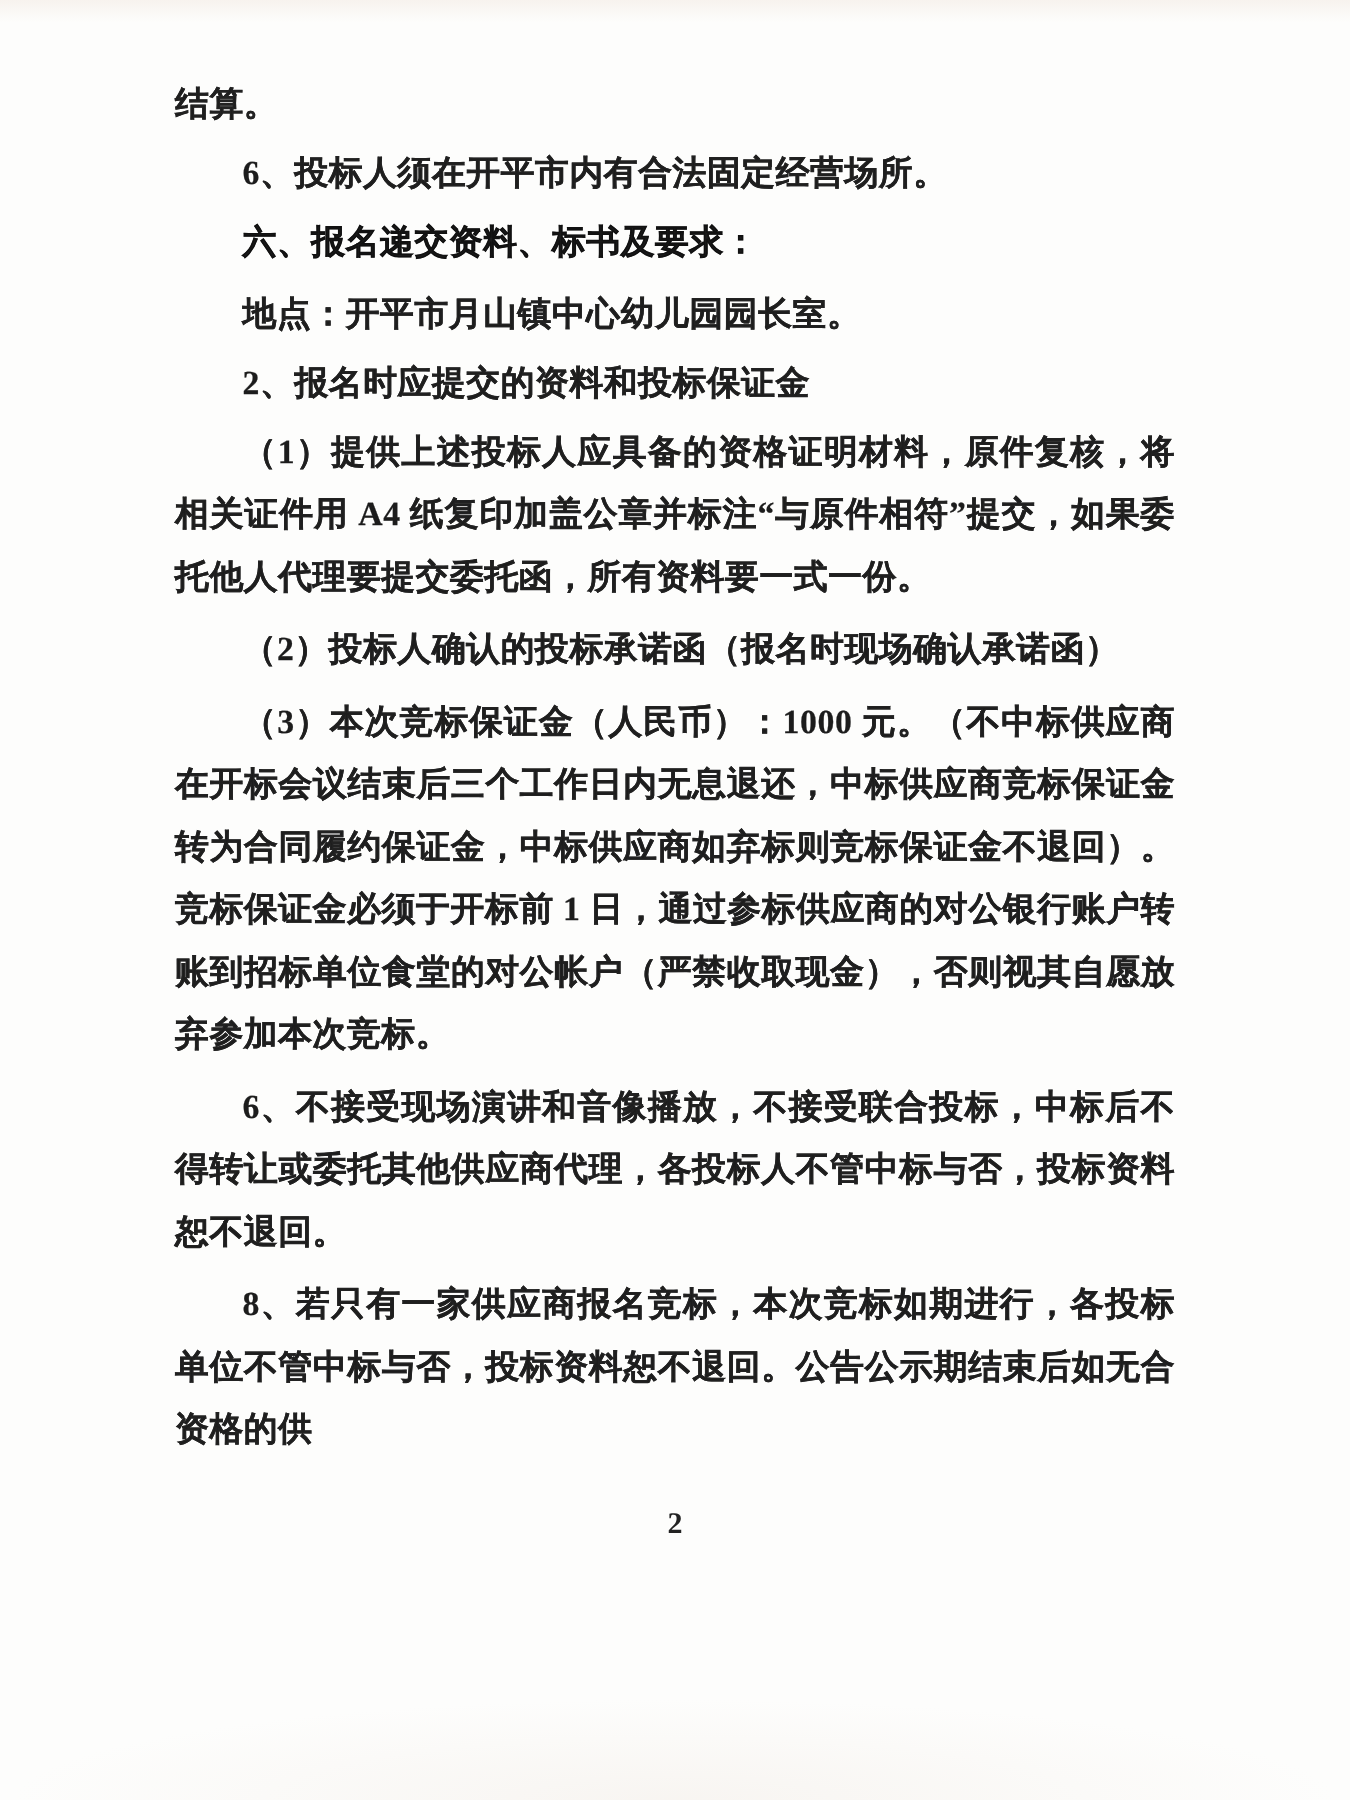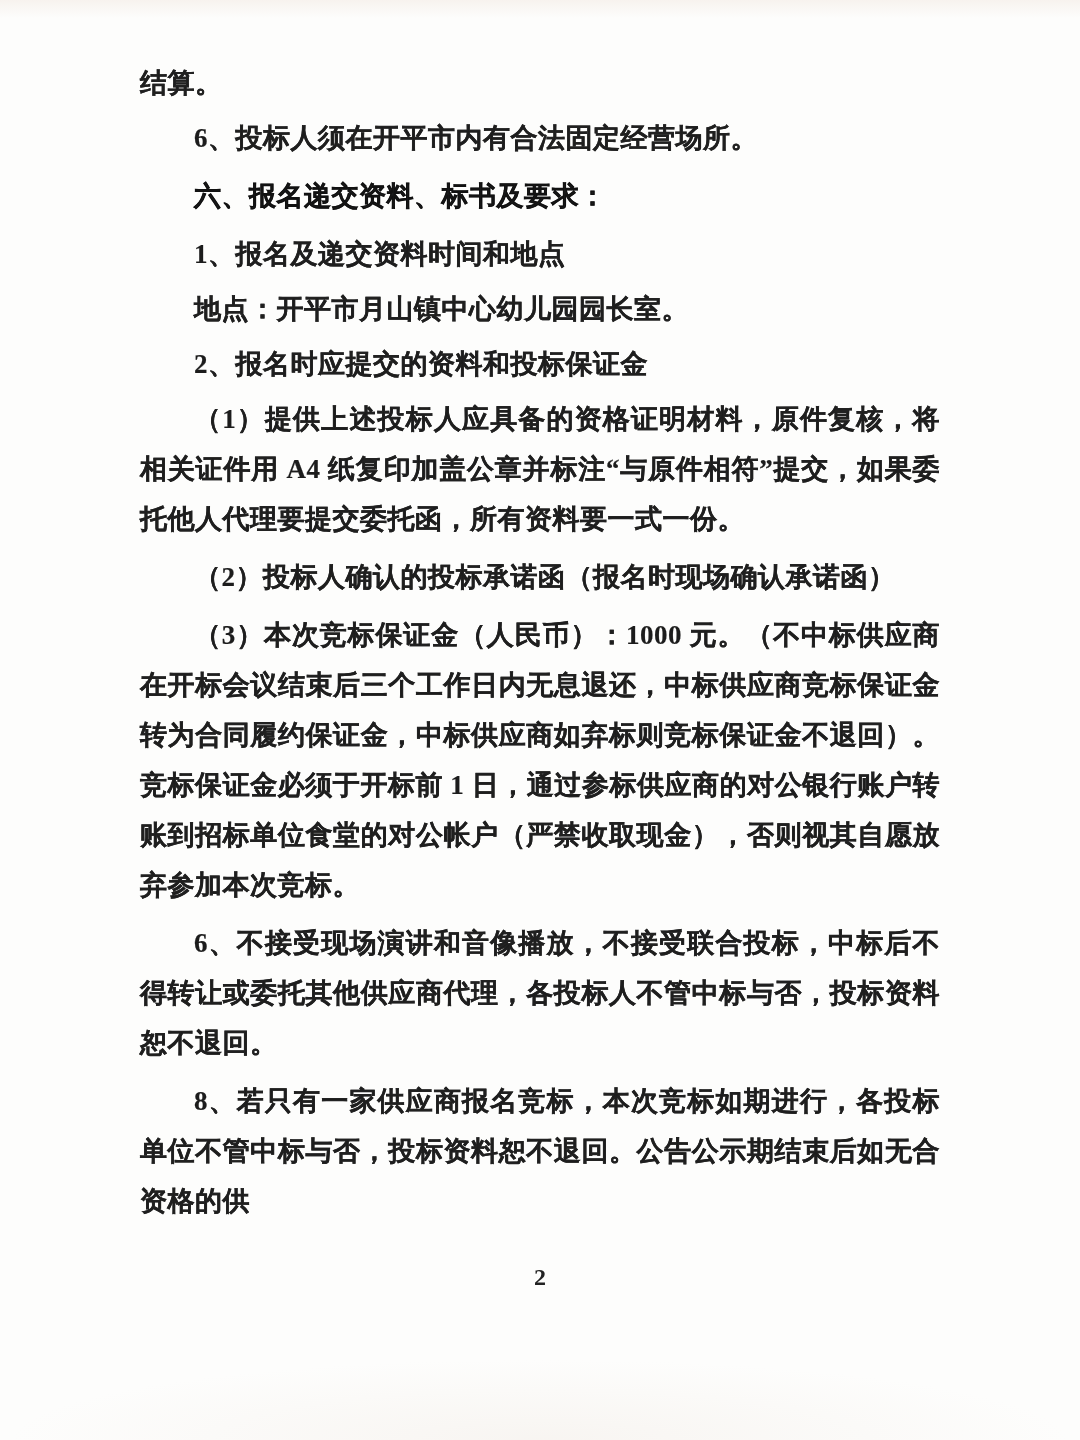--- a/index.html
+++ b/index.html
@@ -33,41 +33,41 @@
     text-justify: inter-ideograph;
     word-break: break-all;
     font-weight: bold;
     -webkit-text-stroke: 0.2px #222;
   }
   .para.indent {
     text-indent: 2em;
   }
   .para.bold {
     font-weight: bold;
+    font-family: Liberation Mono, monospace;
     -webkit-text-stroke: 0.4px #111;
   }
   .para.gap-before {
     margin-top: 8px;
   }
   .footer {
     margin-top: 38px;
     text-align: center;
     font-size: 24px;
     font-weight: bold;
     color: #222;
   }
 </style>
 </head>
 <body>
 
 <div class="page">
   <p class="para">结算。</p>
   <p class="para indent">6、投标人须在开平市内有合法固定经营场所。</p>
   <p class="para indent bold gap-before">六、报名递交资料、标书及要求：</p>
-  <p class="para indent gap-before">1、报名及递交资料时间和地点</p>
   <p class="para indent">地点：开平市月山镇中心幼儿园园长室。</p>
   <p class="para indent">2、报名时应提交的资料和投标保证金</p>
   <p class="para indent">（1）提供上述投标人应具备的资格证明材料，原件复核，将相关证件用 A4 纸复印加盖公章并标注“与原件相符”提交，如果委托他人代理要提交委托函，所有资料要一式一份。</p>
   <p class="para indent gap-before">（2）投标人确认的投标承诺函（报名时现场确认承诺函）</p>
   <p class="para indent gap-before">（3）本次竞标保证金（人民币）：1000 元。（不中标供应商在开标会议结束后三个工作日内无息退还，中标供应商竞标保证金转为合同履约保证金，中标供应商如弃标则竞标保证金不退回）。竞标保证金必须于开标前 1 日，通过参标供应商的对公银行账户转账到招标单位食堂的对公帐户（严禁收取现金），否则视其自愿放弃参加本次竞标。</p>
   <p class="para indent gap-before">6、不接受现场演讲和音像播放，不接受联合投标，中标后不得转让或委托其他供应商代理，各投标人不管中标与否，投标资料恕不退回。</p>
   <p class="para indent gap-before">8、若只有一家供应商报名竞标，本次竞标如期进行，各投标单位不管中标与否，投标资料恕不退回。公告公示期结束后如无合资格的供</p>
   <div class="footer">2</div>
 </div>
 

